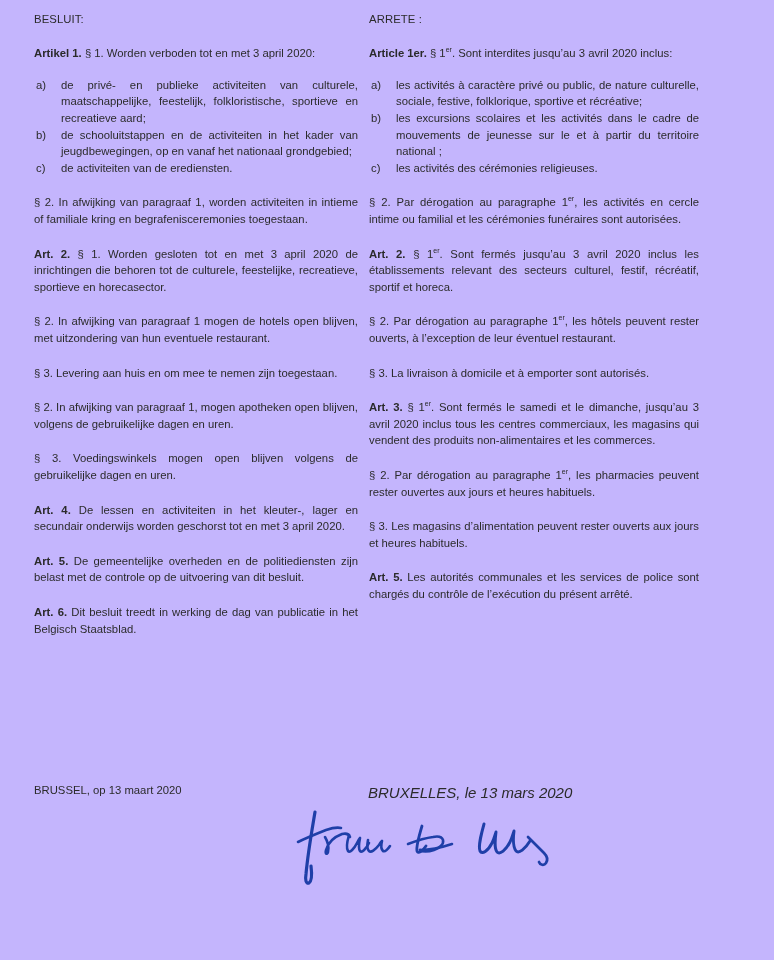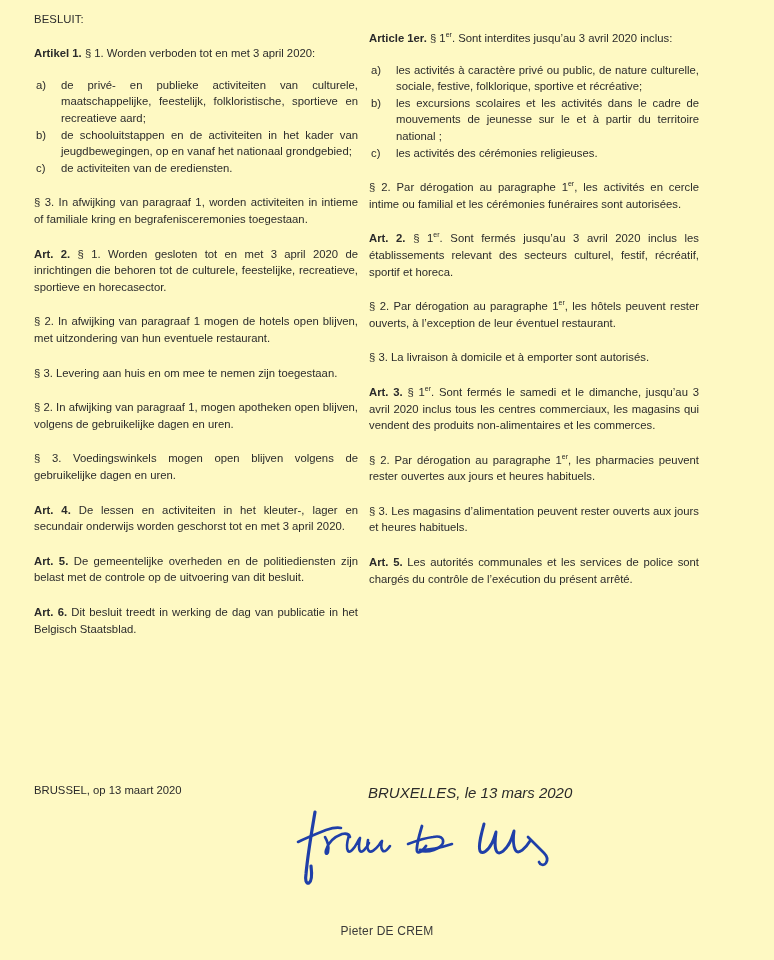--- a/index.html
+++ b/index.html
@@ -12,21 +12,21 @@
     height: 960px;
     font-family: "Liberation Sans", sans-serif;
     color: #2b2b2b;
     position: relative;
     overflow: hidden;
   }
   .page {
     position: relative;
     width: 774px;
     height: 960px;
-    background: #fef9c3;
+    background: #c4b5fd;
     box-sizing: border-box;
     padding: 12px 40px 0 34px;
   }
   .columns {
     display: flex;
     gap: 11px;
     align-items: flex-start;
   }
   .col {
     width: 324px;
@@ -124,21 +124,21 @@
       <div class="heading">BESLUIT:</div>
 
       <p class="para"><b>Artikel 1.</b> <span>§ 1. Worden verboden tot en met 3 april 2020:</span></p>
 
       <ul class="items">
         <li><span class="marker">a)</span><span>de privé- en publieke activiteiten van culturele, maatschappelijke, feestelijk, folkloristische, sportieve en recreatieve aard;</span></li>
         <li><span class="marker">b)</span><span>de schooluitstappen en de activiteiten in het kader van jeugdbewegingen, op en vanaf het nationaal grondgebied;</span></li>
         <li><span class="marker">c)</span><span>de activiteiten van de erediensten.</span></li>
       </ul>
 
-      <p class="para">§ 3. In afwijking van paragraaf 1, worden activiteiten in intieme of familiale kring en begrafenisceremonies toegestaan.</p>
+      <p class="para">§ 2. In afwijking van paragraaf 1, worden activiteiten in intieme of familiale kring en begrafenisceremonies toegestaan.</p>
 
       <p class="para"><b>Art. 2.</b> <span>§ 1. Worden gesloten tot en met 3 april 2020 de inrichtingen die behoren tot de culturele, feestelijke, recreatieve, sportieve en horecasector.</span></p>
 
       <p class="para">§ 2. In afwijking van paragraaf 1 mogen de hotels open blijven, met uitzondering van hun eventuele restaurant.</p>
 
       <p class="para">§ 3. Levering aan huis en om mee te nemen zijn toegestaan.</p>
 
 
       <p class="para">§ 2. In afwijking van paragraaf 1, mogen apotheken open blijven, volgens de gebruikelijke dagen en uren.</p>
 
@@ -147,20 +147,21 @@
       <p class="para"><b>Art. 4.</b> <span>De lessen en activiteiten in het kleuter-, lager en secundair onderwijs worden geschorst tot en met 3 april 2020.</span></p>
 
       <p class="para"><b>Art. 5.</b> <span>De gemeentelijke overheden en de politiediensten zijn belast met de controle op de uitvoering van dit besluit.</span></p>
 
       <p class="para"><b>Art. 6.</b> <span>Dit besluit treedt in werking de dag van publicatie in het Belgisch Staatsblad.</span></p>
 
     </div>
 
     <div class="col col-fr">
 
+      <div class="heading">ARRETE :</div>
 
       <p class="para"><b>Article 1er.</b> <span>§ 1</span><sup>er</sup><span>. Sont interdites jusqu’au 3 avril 2020 inclus:</span></p>
 
       <ul class="items">
         <li><span class="marker">a)</span><span>les activités à caractère privé ou public, de nature culturelle, sociale, festive, folklorique, sportive et récréative;</span></li>
         <li><span class="marker">b)</span><span>les excursions scolaires et les activités dans le cadre de mouvements de jeunesse sur le et à partir du territoire national ;</span></li>
         <li><span class="marker">c)</span><span>les activités des cérémonies religieuses.</span></li>
       </ul>
 
       <p class="para"><span>§ 2. Par dérogation au paragraphe 1</span><sup>er</sup><span>, les activités en cercle intime ou familial et les cérémonies funéraires sont autorisées.</span></p>
@@ -199,16 +200,15 @@
         <path d="M57 31 C 55 38, 54 44, 56 47 C 58 49, 62 45, 65 39 C 66 37, 67 35, 68 34 C 67 39, 66 44, 68 47 C 70 49, 74 45, 77 39" stroke-width="2.6"></path>
         <path d="M76 36 C 75 41, 75 45, 77 47 C 79 49, 83 46, 87 41 C 88 39, 89 38, 90 37 C 89 41, 89 45, 91 47 C 93 48, 96 45, 98 42" stroke-width="2.6"></path>
         <path d="M130 22 C 127 32, 124 42, 125 47 C 126 50, 130 48, 134 42" stroke-width="2.8"></path>
         <path d="M116 40 C 124 37, 133 34, 141 33 C 146 32, 150 33, 151 36 C 152 40, 148 44, 142 46 C 136 48, 130 48, 128 46" stroke-width="2.6"></path>
         <path d="M128 46 C 136 46, 148 44, 160 40" stroke-width="2.6"></path>
         <path d="M192 20 C 189 31, 186 42, 188 47 C 190 51, 196 47, 200 39 C 202 35, 203 31, 204 28 C 203 36, 202 44, 205 48 C 208 51, 214 46, 218 38 C 220 34, 221 30, 222 27 C 221 35, 221 43, 224 47 C 227 50, 233 45, 238 37" stroke-width="2.9"></path>
         <path d="M236 33 C 241 38, 247 44, 252 49 C 255 52, 256 56, 254 59 C 252 62, 248 61, 247 58" stroke-width="2.7"></path>
       </svg>
     </div>
 
-    <div class="signer-name">Pieter DE CREM</div>
   </div>
 
 </div>
 
 </body></html>

